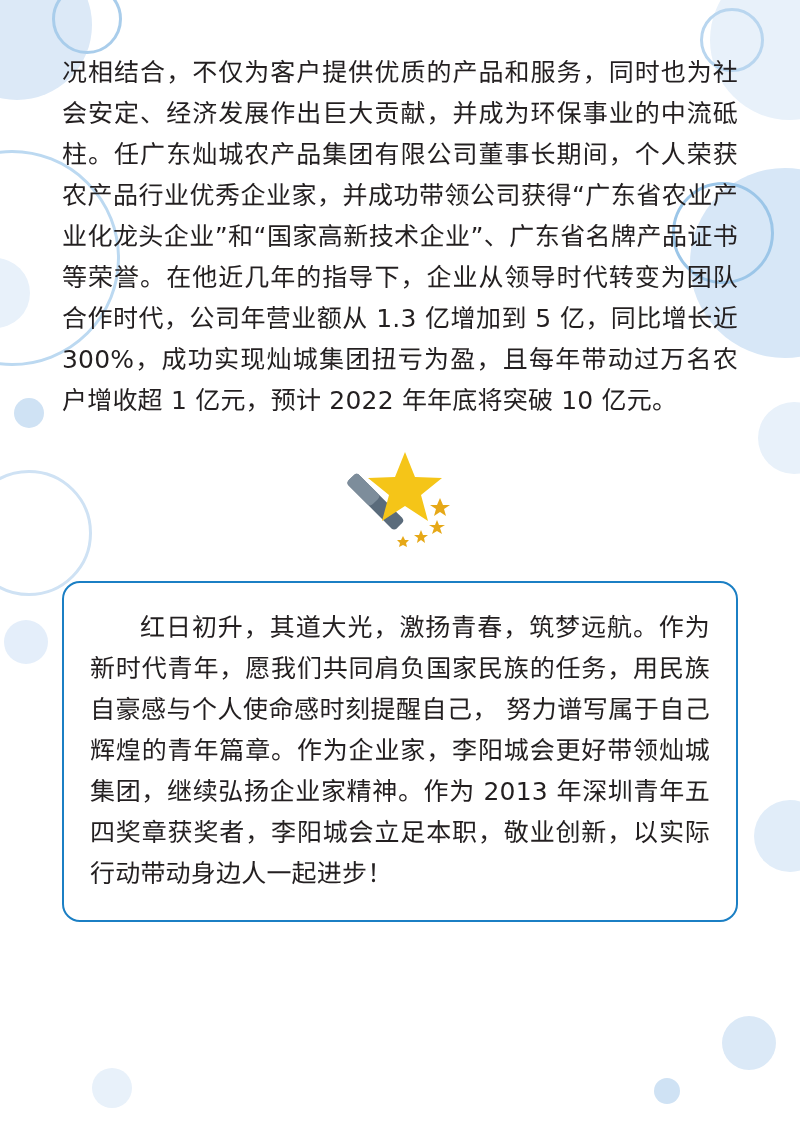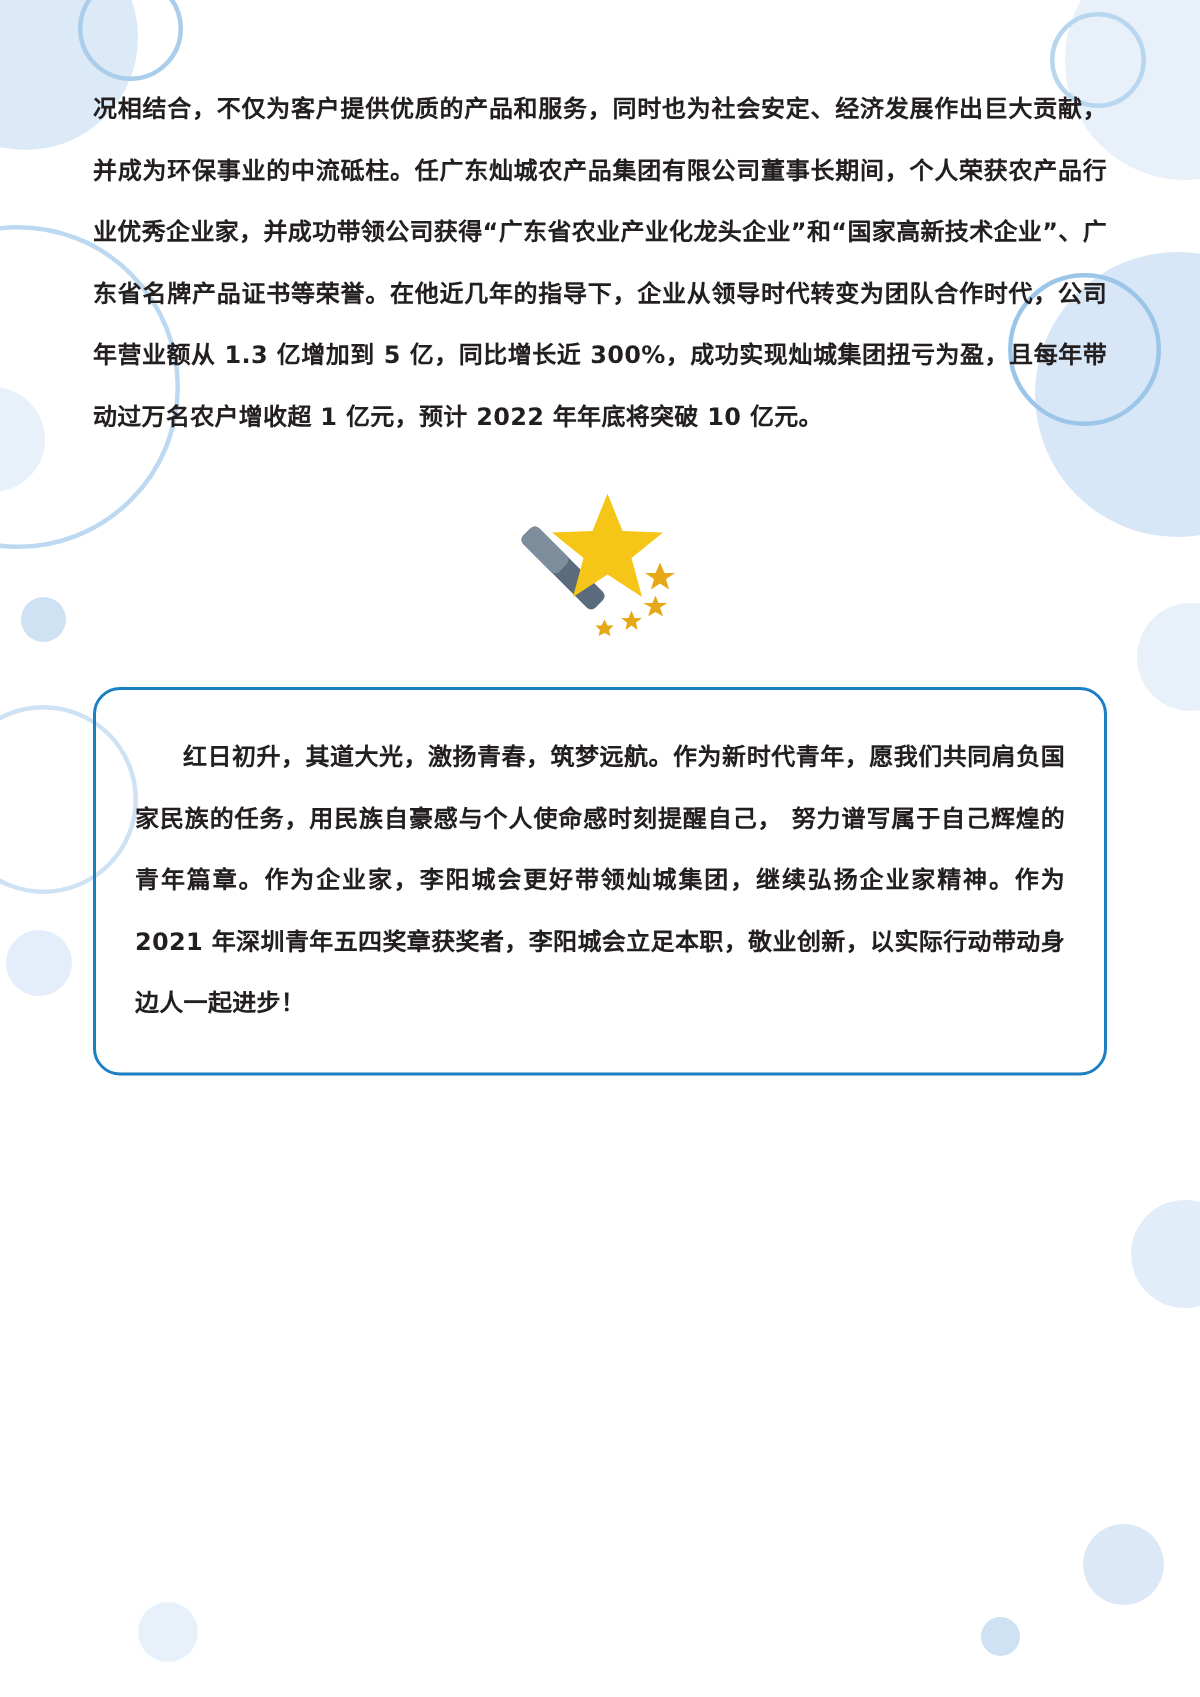--- a/index.html
+++ b/index.html
@@ -50,28 +50,27 @@
   .page {
     position: relative;
     z-index: 2;
     padding: 52px 62px 0 62px;
     box-sizing: border-box;
     height: 100%;
   }
 
   .body-text {
     font-family: "DejaVu Sans", "Liberation Sans", sans-serif;
-    font-size: 16px;
+    font-size: 25px;
     line-height: 41px;
     color: #231f20;
     text-align: justify;
     text-justify: inter-ideograph;
     letter-spacing: 0.2px;
     margin: 0;
-    font-weight: bold;
   }
   .body-text + .body-text {
     margin-top: 0;
   }
   .indent { text-indent: 2em; }
 
   
   .wand-wrap {
     margin-top: 26px;
     height: 118px;
@@ -126,16 +125,16 @@
       <polygon points="70,2 80,27 107,28 86,45 93,71 70,56 47,71 54,45 33,28 60,27" fill="#f5c518"></polygon>
 
       <polygon points="105,48 108,55 115,55 109,59 111,66 105,62 99,66 101,59 95,55 102,55" fill="#e6a817"></polygon>
       <polygon points="102,70 104,75 110,75 105,78 107,84 102,81 97,84 99,78 94,75 100,75" fill="#e6a817"></polygon>
       <polygon points="86,80 88,85 93,85 89,88 90,93 86,90 82,93 83,88 79,85 84,85" fill="#e6a817"></polygon>
       <polygon points="68,86 70,90 74,90 71,93 72,97 68,95 64,97 65,93 62,90 66,90" fill="#e6a817"></polygon>
     </svg>
   </div>
 
   <div class="callout">
-    <p class="body-text indent">红日初升，其道大光，激扬青春，筑梦远航。作为新时代青年，愿我们共同肩负国家民族的任务，用民族自豪感与个人使命感时刻提醒自己， 努力谱写属于自己辉煌的青年篇章。作为企业家，李阳城会更好带领灿城集团，继续弘扬企业家精神。作为 2021 年深圳青年五四奖章获奖者，李阳城会立足本职，敬业创新，以实际行动带动身边人一起进步！</p>
+    <p class="body-text indent">红日初升，其道大光，激扬青春，筑梦远航。作为新时代青年，愿我们共同肩负国家民族的任务，用民族自豪感与个人使命感时刻提醒自己， 努力谱写属于自己辉煌的青年篇章。作为企业家，李阳城会更好带领灿城集团，继续弘扬企业家精神。作为 2013 年深圳青年五四奖章获奖者，李阳城会立足本职，敬业创新，以实际行动带动身边人一起进步！</p>
   </div>
 
 </div>
 
 </body></html>

